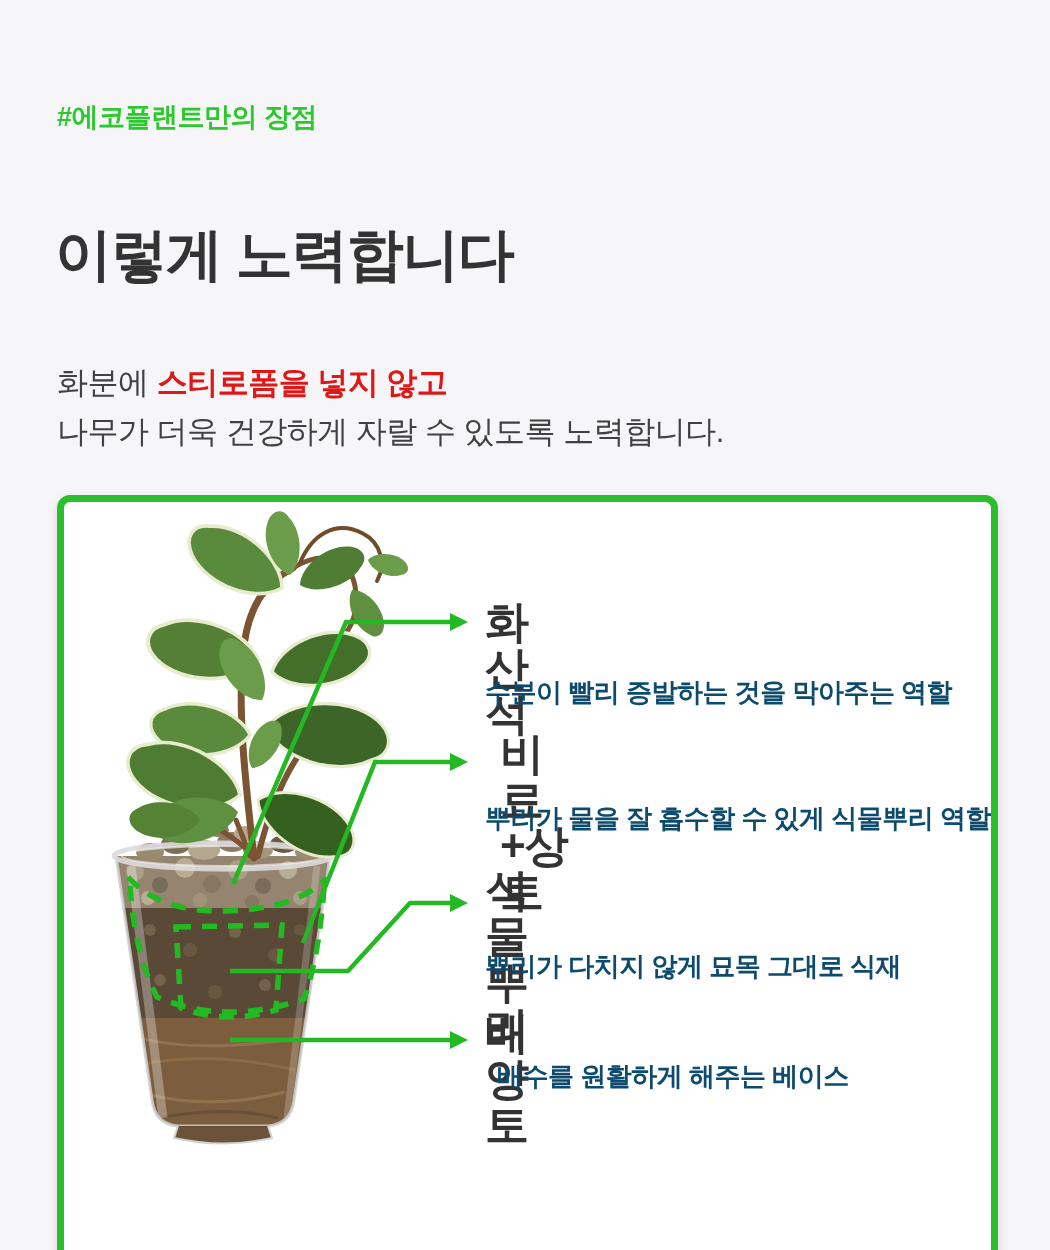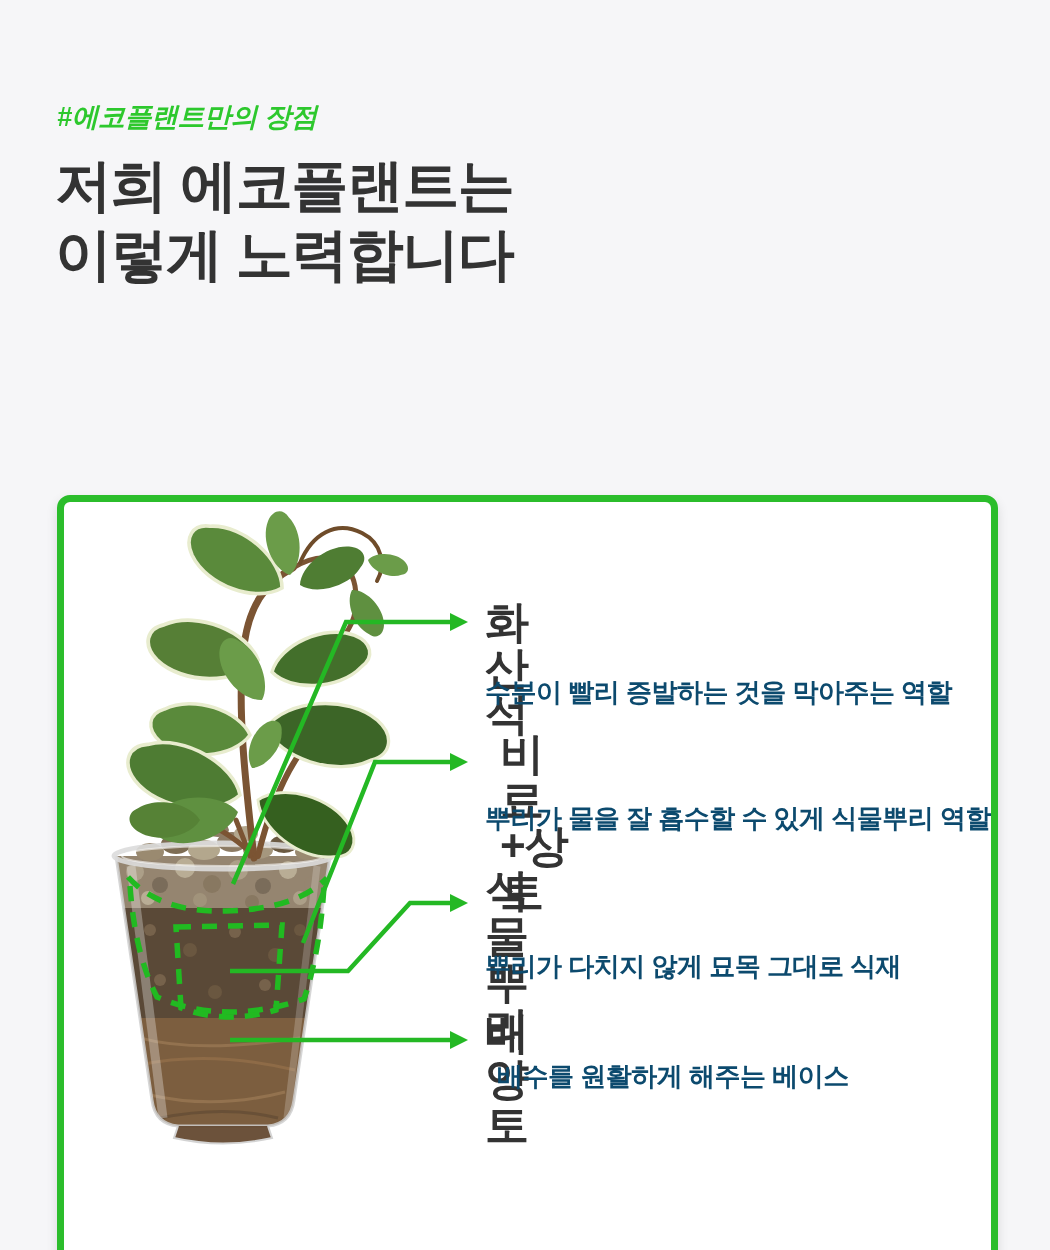--- a/index.html
+++ b/index.html
@@ -9,21 +9,20 @@
     font-family:"Liberation Sans","DejaVu Sans",sans-serif;
     position:relative;overflow:hidden;
     color:#333;
   }
   .page{position:absolute;inset:0;}
 
   .hashtag{
     position:absolute;left:57px;top:99px;
     font-size:27px;font-weight:800;color:#2dc82d;
     letter-spacing:-0.5px;
-    font-style:italic;
   }
   .page-title{
     position:absolute;left:55px;top:151px;margin:0;
     font-size:57px;line-height:69px;font-weight:800;
     color:#333;letter-spacing:-1.5px;
   }
   .intro{
     position:absolute;left:57px;top:358px;margin:0;
     font-size:31px;line-height:49px;font-weight:400;color:#414141;
     letter-spacing:-0.5px;
@@ -62,22 +61,23 @@
   .anno-4 h3{position:absolute;top:508px;left:0;}
   .anno-4 p {position:absolute;top:559px;left:12px;white-space:nowrap;}
 </style>
 </head>
 <body>
 
 <div class="page">
 
   <div class="hashtag">#에코플랜트만의 장점</div>
 
-  <h1 class="page-title"><span>저희 에코플랜트는</span><br><span>이렇게 노력합니다</span></h1>
-
+  <h1 class="page-title"><br><span>이렇게 노력합니다</span></h1>
+
+  <p class="intro"><span>화분에 </span><span class="red">스티로폼을 넣지 않고</span><br><span>나무가 더욱 건강하게 자랄 수 있도록 노력합니다.</span></p>
 
   <div class="diagram-box">
 
     <svg class="overlay" viewBox="57 495 941 687" aria-hidden="true">
       <defs>
         <path id="leaf" d="M0,0 C8,-15 36,-21 52,-11 C61,-5 61,4 52,8 C36,19 8,13 0,0 Z"></path>
         <clipPath id="cupClip">
           <path d="M116,856 L152,1100 Q155,1124 178,1126 L268,1126 Q291,1124 294,1100 L330,856 Z"></path>
         </clipPath>
       </defs>

